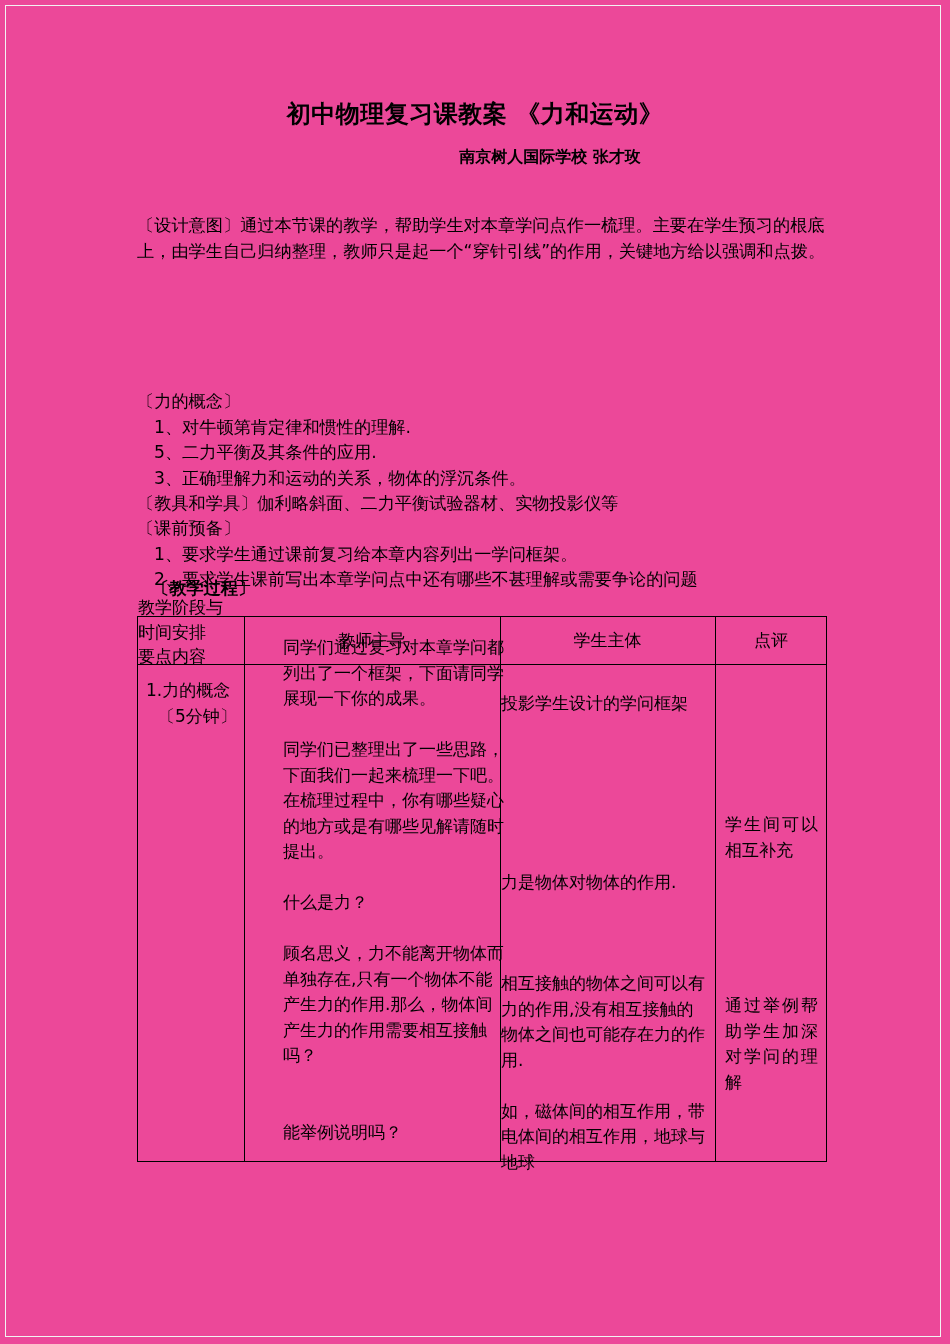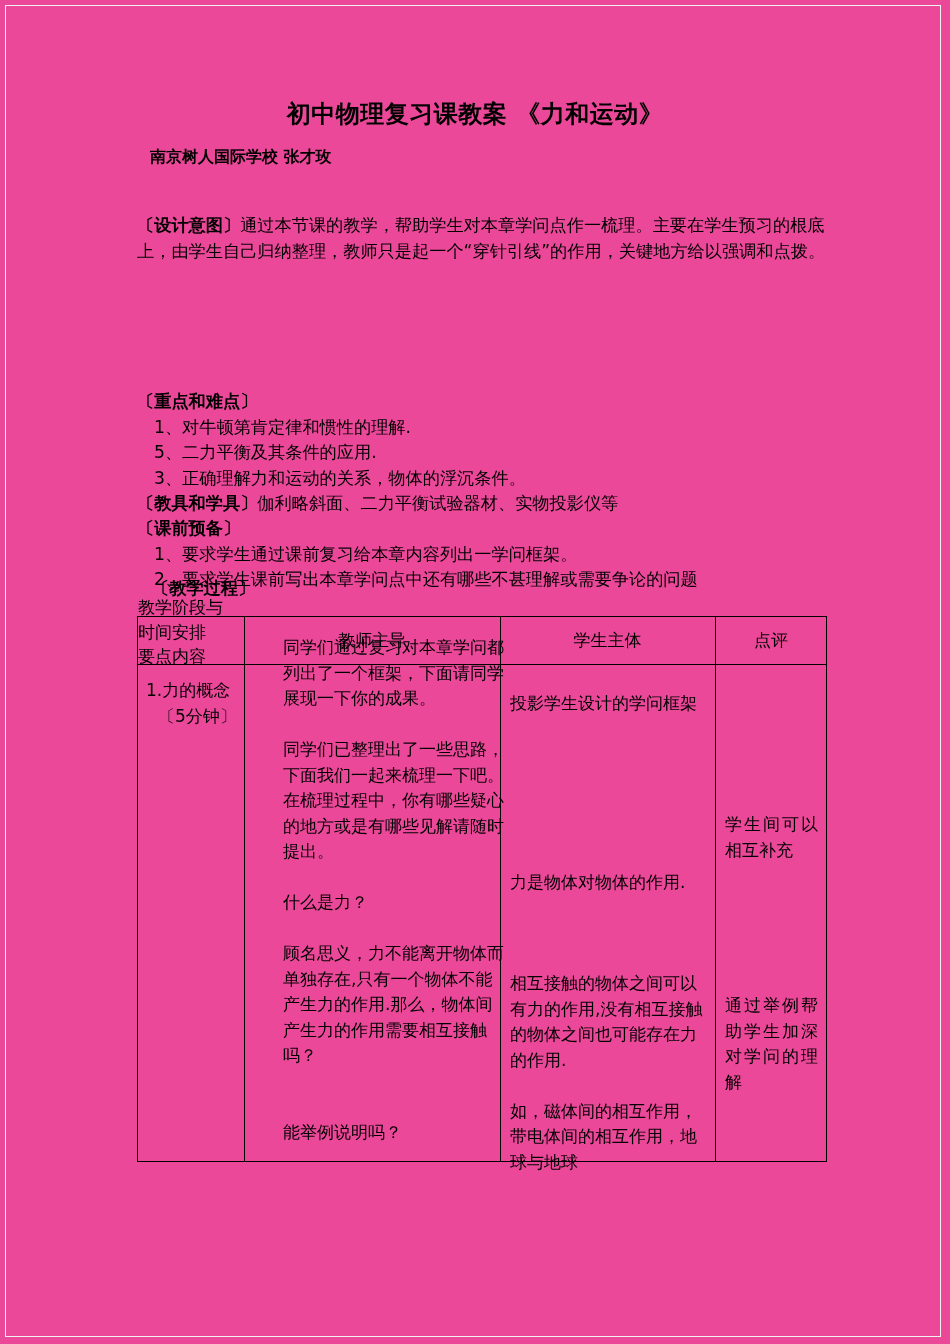--- a/index.html
+++ b/index.html
@@ -40,37 +40,37 @@
     font-size: 24px;
     font-weight: bold;
     letter-spacing: 0.5px;
     white-space: nowrap;
   }
   #byline {
     position: absolute;
     left: 0;
     top: 147px;
     width: 950px;
-    text-align: left;
+    text-align: center;
     font-size: 16px;
     font-weight: bold;
     padding-left: 150px;
     box-sizing: border-box;
     white-space: nowrap;
   }
 
   .block {
     position: absolute;
     left: 137px;
     width: 706px;
     font-size: 17.2px;
     line-height: 25.5px;
   }
   .sec-label {
-    font-weight: bold;
+    font-weight: normal;
   }
   .para {
     text-indent: 0;
   }
   .listline {
     padding-left: 17px;
   }
 
   
   #proc-label {
@@ -165,21 +165,21 @@
     padding-right: 6px;
     margin-left: 13px;
   }
   #c2 .p { margin: 0; }
   #c2 .gap { height: 25.5px; }
 
   #c3 {
     left: 362px;
     top: 47px;
     width: 215px;
-    padding-left: 10px;
+    padding-left: 1px;
     padding-right: 6px;
     padding-top: 27px;
   }
   #c3 .gap-a { height: 153px; }
   #c3 .gap-b { height: 76px; }
   #c3 .gap-c { height: 25.5px; }
 
   #c4 {
     left: 577px;
     top: 47px;
@@ -207,21 +207,21 @@
   <div id="byline">南京树人国际学校      张才玫</div>
 
   <div class="block" style="top:213px;">
     <div class="para">
       <span class="sec-label">〔设计意图〕</span><span>通过本节课的教学，帮助学生对本章学问点作一梳理。主要在学生预习的根底上，由学生自己归纳整理，教师只是起一个“穿针引线”的作用，关键地方给以强调和点拨。</span>
     </div>
   </div>
 
 
   <div class="block" style="top:389px;">
-    <div class="sec-label">〔重点和难点〕</div>
+    <div class="sec-label">〔力的概念〕</div>
     <div class="listline">1、对牛顿第肯定律和惯性的理解.</div>
     <div class="listline">5、二力平衡及其条件的应用.</div>
     <div class="listline">3、正确理解力和运动的关系，物体的浮沉条件。</div>
   </div>
 
   <div class="block" style="top:491px;">
     <div>
       <span class="sec-label">〔教具和学具〕</span><span>伽利略斜面、二力平衡试验器材、实物投影仪等</span>
     </div>
   </div>

